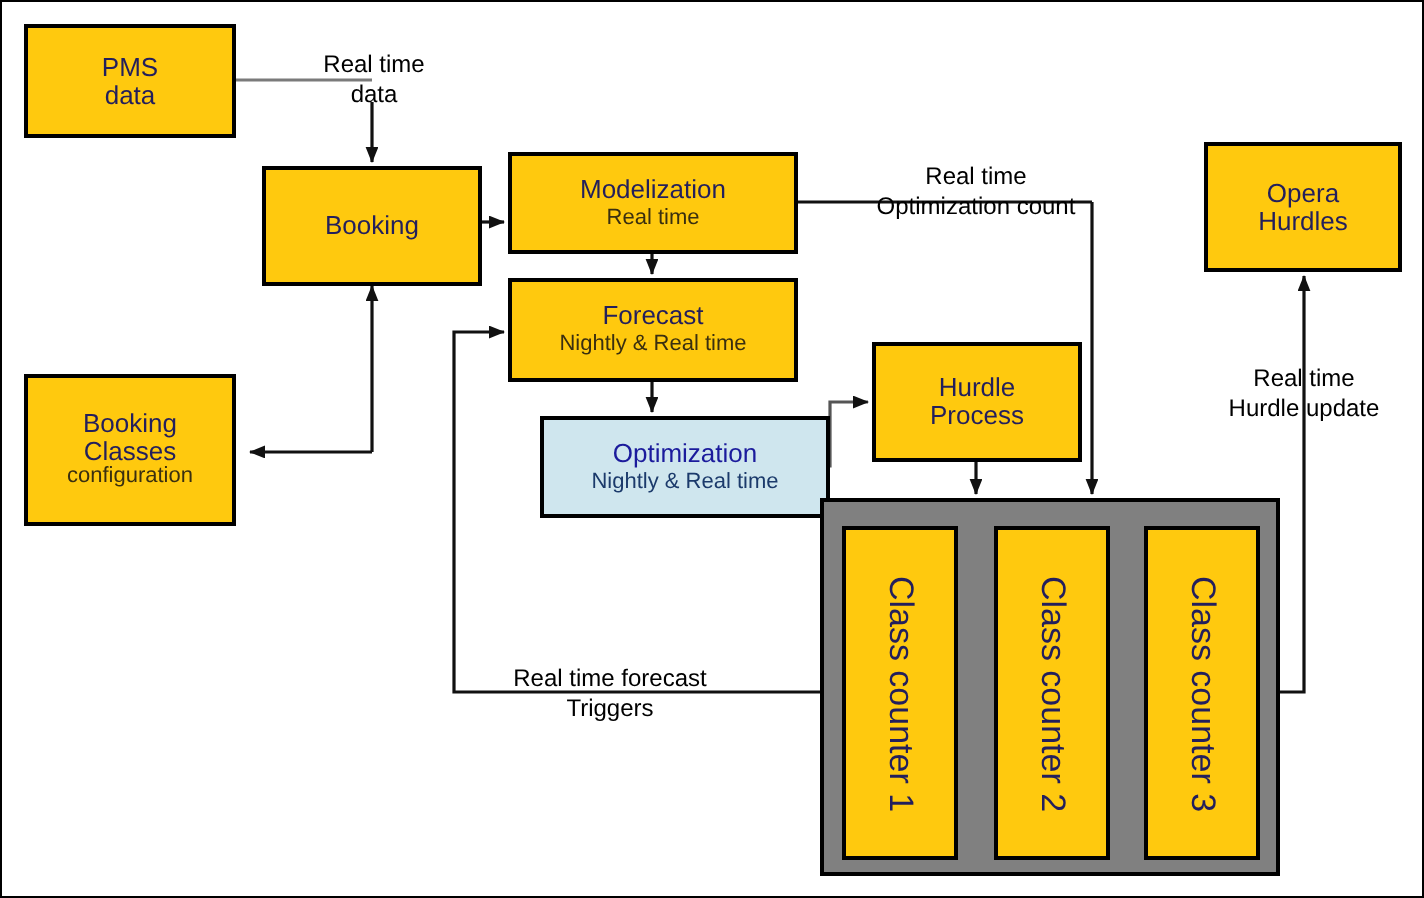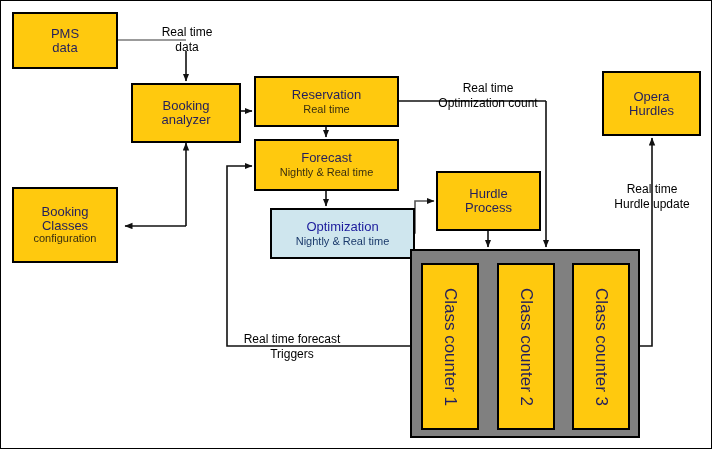--- a/index.html
+++ b/index.html
@@ -109,31 +109,30 @@
     </g>
   </svg>
 
   <div class="node" style="left:11px;top:11px;width:106px;height:57px;">
     <div class="t1">PMS</div>
     <div class="t1">data</div>
   </div>
 
   <div class="node" style="left:130px;top:82px;width:110px;height:60px;">
     <div class="t1">Booking</div>
-    <div class="t1">analyzer</div>
   </div>
 
   <div class="node" style="left:11px;top:186px;width:106px;height:76px;">
     <div class="t1">Booking</div>
     <div class="t1">Classes</div>
     <div class="small">configuration</div>
   </div>
 
   <div class="node" style="left:253px;top:75px;width:145px;height:51px;">
-    <div class="t1">Reservation</div>
+    <div class="t1">Modelization</div>
     <div class="t2">Real time</div>
   </div>
 
   <div class="node" style="left:253px;top:138px;width:145px;height:52px;">
     <div class="t1">Forecast</div>
     <div class="t2">Nightly &amp; Real time</div>
   </div>
 
   <div class="node blue" style="left:253px;top:207px;width:145px;height:51px;margin-left:16px;">
     <div class="t1">Optimization</div>
@@ -170,18 +169,18 @@
   <div class="edge-label" style="left:428px;top:80px;width:118px;">
     <div>Real time</div>
     <div>Optimization count</div>
   </div>
 
   <div class="edge-label" style="left:598px;top:181px;width:106px;">
     <div>Real time</div>
     <div>Hurdle update</div>
   </div>
 
-  <div class="edge-label" style="left:235px;top:331px;width:112px;">
+  <div class="edge-label" style="left:248px;top:331px;width:112px;">
     <div>Real time forecast</div>
     <div>Triggers</div>
   </div>
 
 </div>
 
 </body></html>

